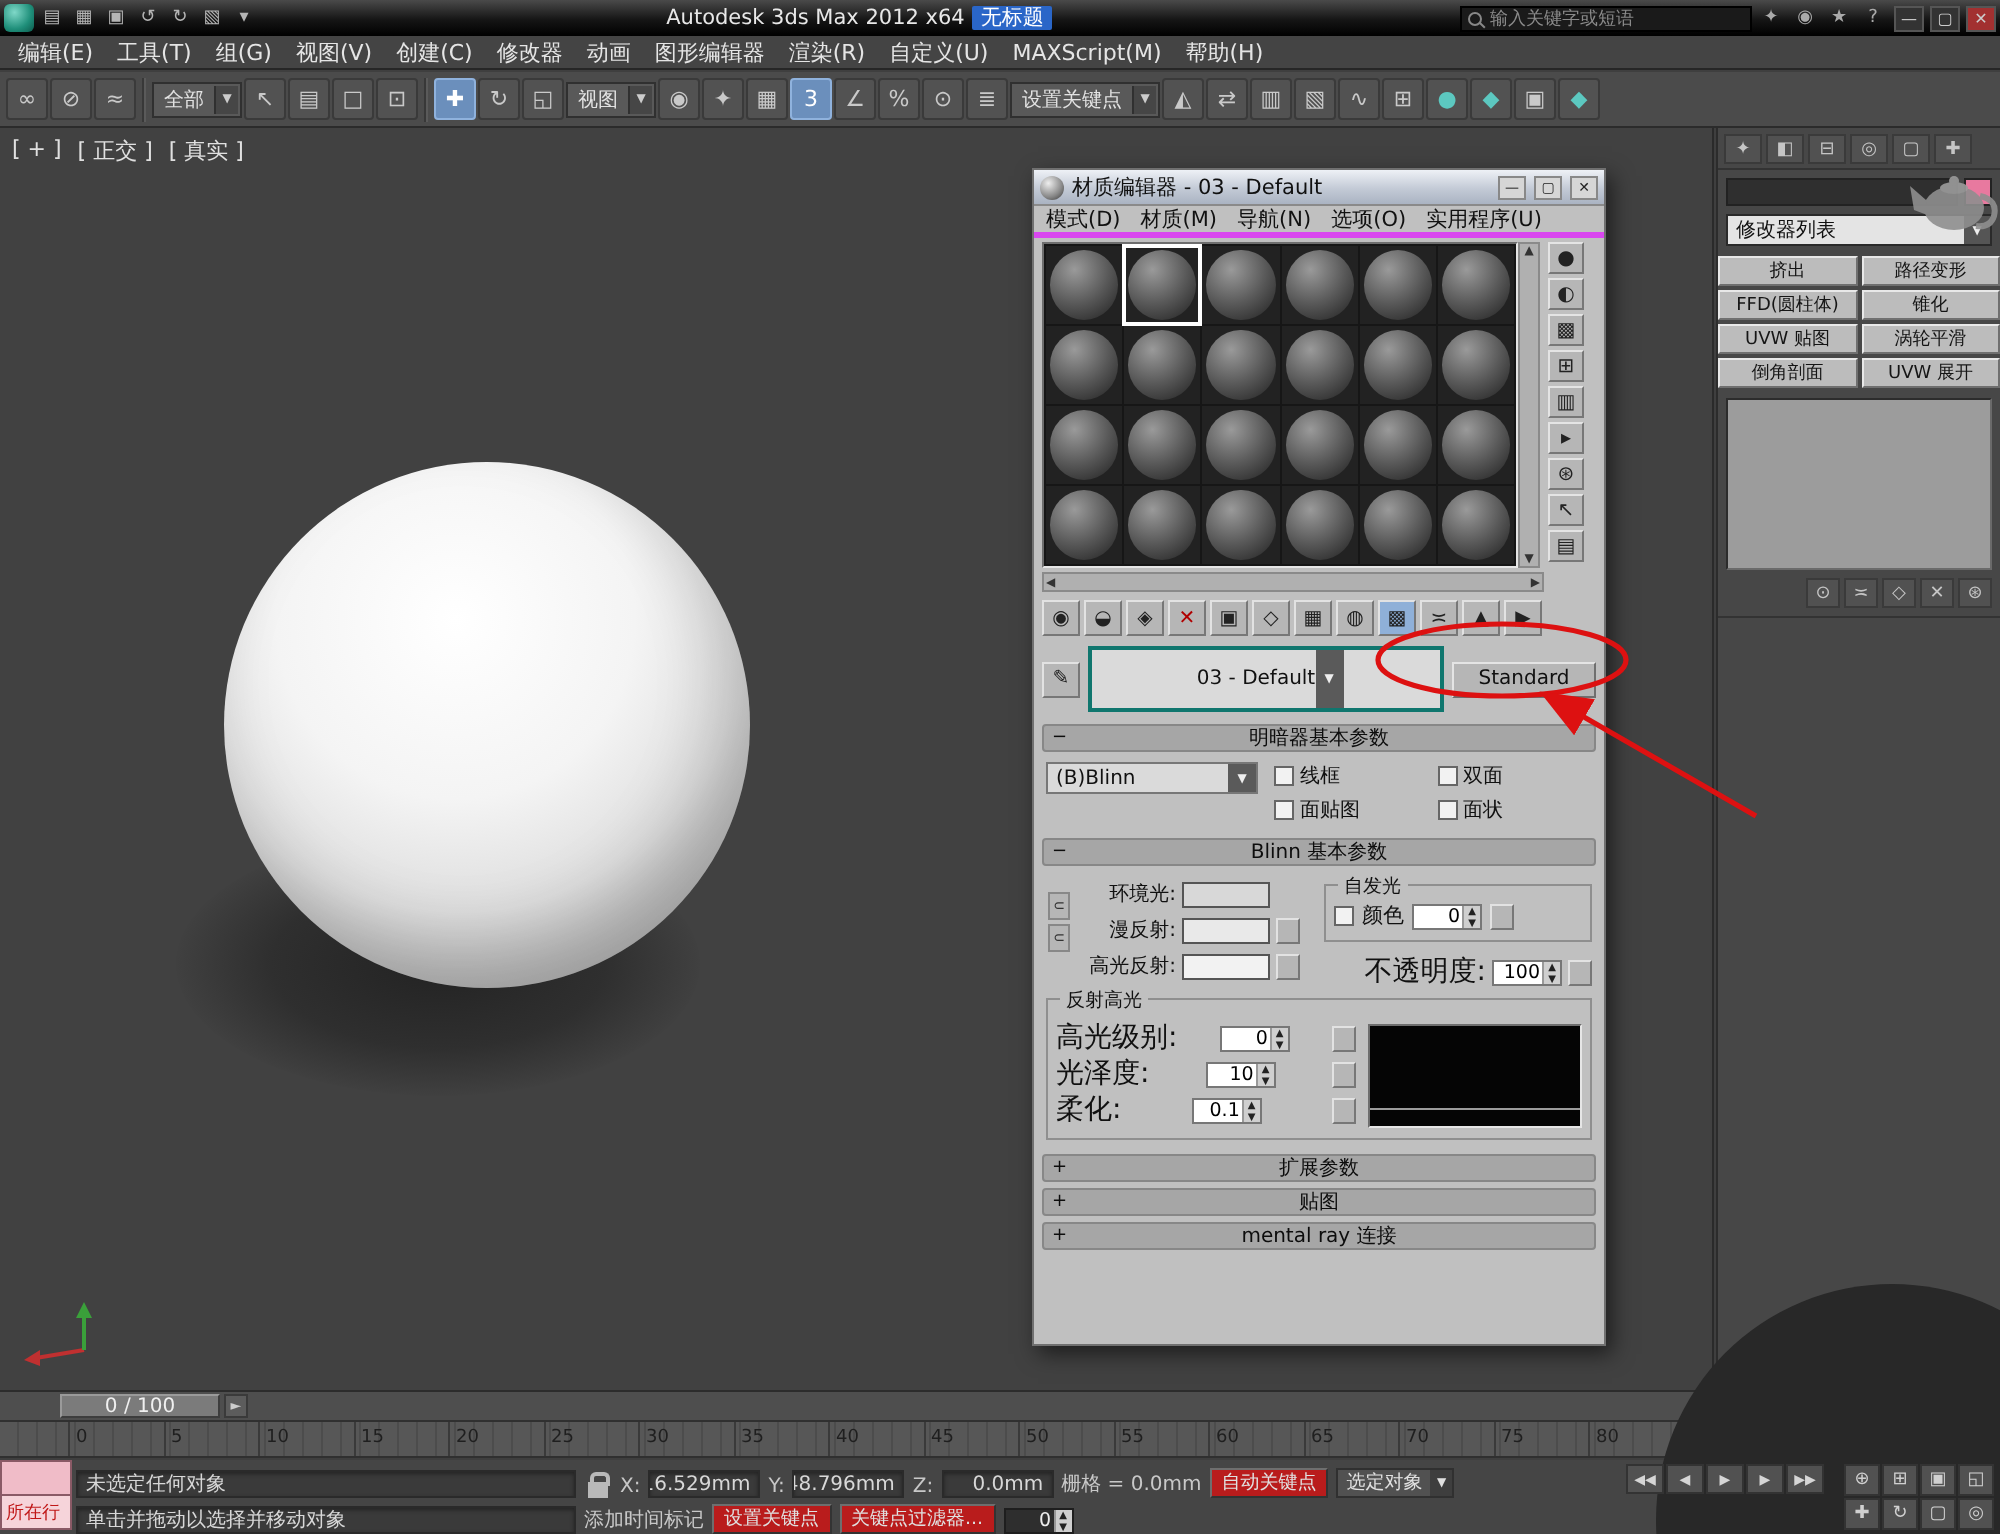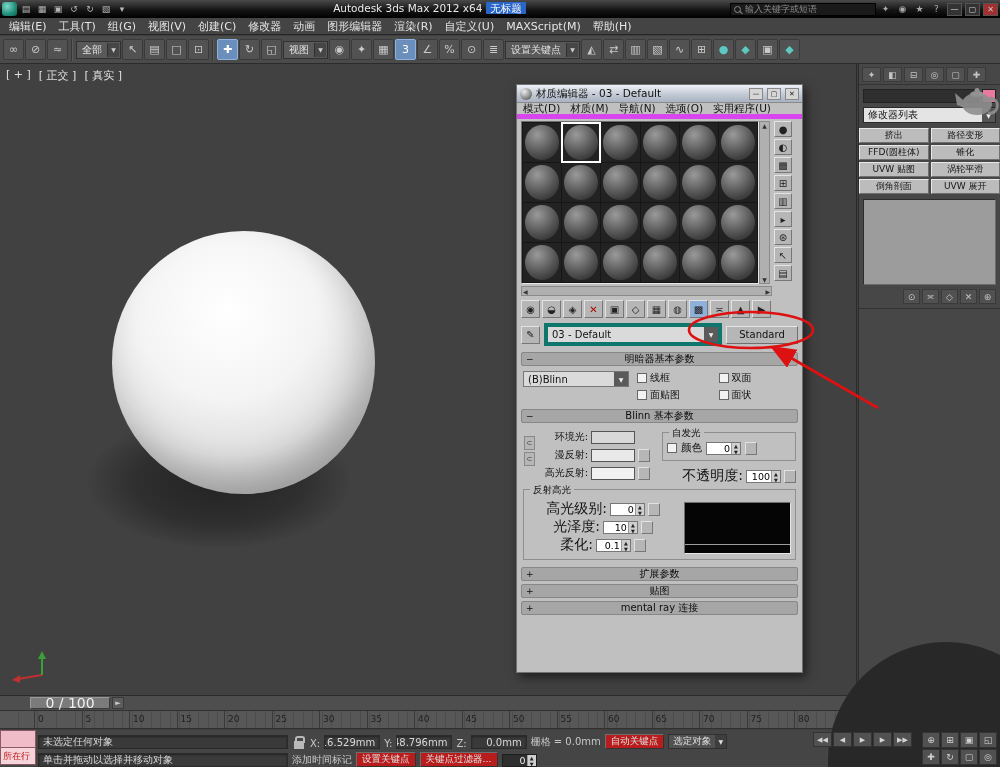--- a/index.html
+++ b/index.html
@@ -49,21 +49,21 @@
   .cp-modlist{margin:0 4px;height:16px;background:#e4e4e4;color:#111;display:flex;align-items:center;justify-content:space-between;padding-left:4px;font-size:10px;border:1px solid #2a2a2a}
   .cp-modlist .arr{width:13px;height:14px;background:#555;color:#eee;display:flex;align-items:center;justify-content:center;font-size:6px}
   .mod-grid{margin:5px 0;display:grid;grid-template-columns:1fr 1fr;gap:2px}
   .mod-btn{height:15px;background:#bcbcbc;color:#151515;font-size:9px;display:flex;align-items:center;justify-content:center;border:1px solid;border-color:#e8e8e8 #6f6f6f #6f6f6f #e8e8e8;white-space:nowrap;overflow:hidden}
   .stack-box{margin:4px;height:86px;background:#9c9c9c;border:1px solid;border-color:#2c2c2c #6a6a6a #6a6a6a #2c2c2c}
   .stack-tools{display:flex;gap:2px;justify-content:flex-end;padding:0 4px 4px;border-bottom:1px solid #333}
   .stbtn{width:17px;height:15px;background:#515151;border:1px solid #3a3a3a;color:#c5c5c5;font-size:9px;display:flex;align-items:center;justify-content:center}
 
   
   .timeslider{position:absolute;top:695px;left:0;right:0;height:15px;background:#4e4e4e;border-top:1px solid #2c2c2c;z-index:1}
-  .ts-handle{position:absolute;left:30px;top:1px;width:80px;height:12px;background:#7b7b7b;border:1px solid;border-color:#9a9a9a #3d3d3d #3d3d3d #9a9a9a;color:#f0f0f0;font-size:14px;display:flex;align-items:center;justify-content:center}
+  .ts-handle{position:absolute;left:30px;top:1px;width:80px;height:12px;background:#7b7b7b;border:1px solid;border-color:#9a9a9a #3d3d3d #3d3d3d #9a9a9a;color:#f0f0f0;font-size:10px;display:flex;align-items:center;justify-content:center}
   .ts-step{position:absolute;left:112px;top:1px;width:12px;height:12px;background:#5c5c5c;border:1px solid #3a3a3a;color:#ccc;font-size:7px;display:flex;align-items:center;justify-content:center}
   .ruler{position:absolute;top:710px;left:0;right:0;height:19px;background:#575757;border-top:1px solid #303030;border-bottom:1px solid #303030;overflow:hidden;z-index:1;background-image:repeating-linear-gradient(90deg,transparent 0 8.5px,#4c4c4c 8.5px 9.5px)}
   .ruler-inner{display:flex;margin-left:34px;height:100%}
   .tick{flex:0 0 47.5px;border-left:1px solid #3a3a3a;color:#1f1f1f;font-size:9px;padding:3px 0 0 3px;height:100%}
 
   
   .statusbar{position:absolute;top:730px;left:0;right:0;bottom:0;background:#454545;z-index:1}
   .srow{position:absolute;left:38px;right:212px;height:18px;display:flex;align-items:flex-end;gap:4px;overflow:hidden}
   .srow1{top:1px}.srow2{top:19px}
   .listener{position:absolute;left:0;top:730px;width:36px;height:37px;z-index:2}
@@ -92,37 +92,37 @@
   
   .dark-circle{position:absolute;left:828px;top:642px;width:236px;height:236px;border-radius:50%;background:#282828;z-index:6}
   .teapot{position:absolute;right:1px;top:78px;z-index:7;opacity:.9}
 
   
   .mat-editor{position:absolute;left:516px;top:84px;width:287px;height:589px;background:#c0c0c0;border:1px solid #707070;box-shadow:3px 4px 10px rgba(0,0,0,.55);z-index:10;color:#111;font-size:10.5px}
   .me-title{height:18px;background:linear-gradient(#eef1f6,#c3cad6 55%,#aab3c2);border-bottom:1px solid #8a8a8a;display:flex;align-items:center;gap:4px;padding:0 3px;color:#101010;font-size:10.5px}
   .me-ball{width:12px;height:12px;border-radius:50%;background:radial-gradient(circle at 35% 30%,#eee,#888 60%,#333);flex:none}
   .me-title-text{flex:1;white-space:nowrap;overflow:hidden}
   .me-winbtn{width:14px;height:12px;background:#d6d6d6;border:1px solid #888;color:#222;font-size:7px;display:flex;align-items:center;justify-content:center;flex:none}
-  .me-menu{height:16px;display:flex;gap:10px;align-items:center;padding:0 6px;border-bottom:5px solid #d946ef}
+  .me-menu{height:16px;display:flex;gap:10px;align-items:center;padding:0 6px;border-bottom:3px solid #d946ef}
   .me-main{padding:2px 4px}
   .slots-row{display:flex}
   .slot-grid{width:238px;height:163px;background:#161616;border:1px solid;border-color:#6e6e6e #e6e6e6 #e6e6e6 #6e6e6e;display:grid;grid-template-columns:repeat(6,1fr);grid-template-rows:repeat(4,1fr);gap:1px;padding:1px}
   .slot{background:#222;position:relative}
   .slot .ball{position:absolute;inset:2px;border-radius:50%;background:radial-gradient(circle at 36% 28%,#9a9a9a,#585858 52%,#242424 95%)}
   .slot.active{outline:2px solid #fff;outline-offset:-1px;z-index:1}
   .vscroll{width:11px;height:163px;background:#b0b0b0;border:1px solid #8a8a8a;display:flex;flex-direction:column;justify-content:space-between;align-items:center;font-size:6px;color:#333}
   .side-strip{width:24px;display:flex;flex-direction:column;gap:2px;padding-left:4px}
   .sbtn2{width:18px;height:16px;background:#b6b6b6;border:1px solid;border-color:#e4e4e4 #777 #777 #e4e4e4;color:#222;font-size:10px;display:flex;align-items:center;justify-content:center}
   .hscroll{width:251px;height:10px;margin-top:2px;background:#b0b0b0;border:1px solid #8a8a8a;display:flex;justify-content:space-between;align-items:center;font-size:6px;color:#333;padding:0 1px}
   .me-toolbar{display:flex;gap:2px;padding:4px 0 2px}
   .mbtn{width:19px;height:18px;background:#b6b6b6;border:1px solid;border-color:#e2e2e2 #777 #777 #e2e2e2;display:flex;align-items:center;justify-content:center;font-size:10px;color:#222;flex:none}
   .mbtn.blue{background:#8fb0d8}
   .mbtn.red{color:#b00000}
   .me-name-row{display:flex;gap:4px;align-items:center;padding:3px 0}
-  .name-dd{flex:1;height:23px;background:#dadada;border:4px solid #0f766e;display:flex;align-items:center;justify-content:space-between;padding-left:4px;font-size:10px}
+  .name-dd{flex:1;height:33px;background:#dadada;border:2px solid #0f766e;display:flex;align-items:center;justify-content:center;padding-left:4px;font-size:10px}
   .name-dd .arr,.shader-dd .arr{width:14px;height:100%;background:#5a5a5a;color:#eee;font-size:6px;display:flex;align-items:center;justify-content:center}
   .type-btn{width:72px;height:18px;background:#b6b6b6;border:1px solid;border-color:#e4e4e4 #6f6f6f #6f6f6f #e4e4e4;display:flex;align-items:center;justify-content:center;font-size:10px}
   .ro-header{height:14px;background:#a6a6a6;border:1px solid #878787;border-radius:2px;position:relative;display:flex;align-items:center;justify-content:center;font-size:10px;color:#0d0d0d;margin-top:3px}
   .ro-header::before{position:absolute;left:4px;top:0;font-size:9px;line-height:13px}
   .ro-header.open::before{content:"−"}
   .ro-header.collapsed::before{content:"+"}
   .shader-body{display:flex;gap:8px;padding:5px 2px 4px;align-items:flex-start}
   .shader-dd{width:106px;height:16px;background:#dadada;border:1px solid #777;display:flex;align-items:center;justify-content:space-between;padding-left:4px;font-size:10px;flex:none}
   .check-grid{flex:1;display:grid;grid-template-columns:1fr 1fr;gap:3px 4px}
   .chk{display:flex;align-items:center;gap:3px;font-size:10px;color:#111}
@@ -137,21 +137,21 @@
   .swatch{width:44px;height:13px;border:1px solid #555;flex:none}
   .swatch.ambient{background:#d8d8d8}.swatch.diffuse{background:#e9e9e9}.swatch.specular{background:#f2f2f2}
   .mapbtn{width:12px;height:13px;background:#b6b6b6;border:1px solid;border-color:#e2e2e2 #777 #777 #e2e2e2;flex:none}
   .si-col{flex:1}
   .groupbox{border:1px solid #8f8f8f;position:relative;padding:8px 4px 5px;margin-top:4px}
   .gb-title{position:absolute;top:-6px;left:6px;background:#c0c0c0;padding:0 3px;font-size:9.5px;white-space:nowrap}
   .si-row{display:flex;align-items:center;gap:4px}
   .op-row{display:flex;align-items:center;gap:3px;margin-top:6px;justify-content:flex-end}
   .hl-body{display:flex;gap:6px;padding-top:2px}
   .hl-rows{width:150px}
-  .spinrow{display:flex;align-items:center;gap:3px;height:18px;justify-content:center}
+  .spinrow{display:flex;align-items:center;gap:21px;height:18px;justify-content:space-between}
   .spinlbl{font-size:14px;color:#111;white-space:nowrap}
   .hl-preview{flex:1;height:52px;background:#050505;border:1px solid;border-color:#6e6e6e #e6e6e6 #e6e6e6 #6e6e6e;position:relative;margin-top:2px}
   .hl-preview::after{content:"";position:absolute;left:0;right:0;bottom:8px;height:1px;background:#cfcfcf;opacity:.75}
 
   .annotation-svg{position:absolute;inset:0;z-index:30;pointer-events:none}
 </style>
 </head>
 <body>
 
 <div class="app">

